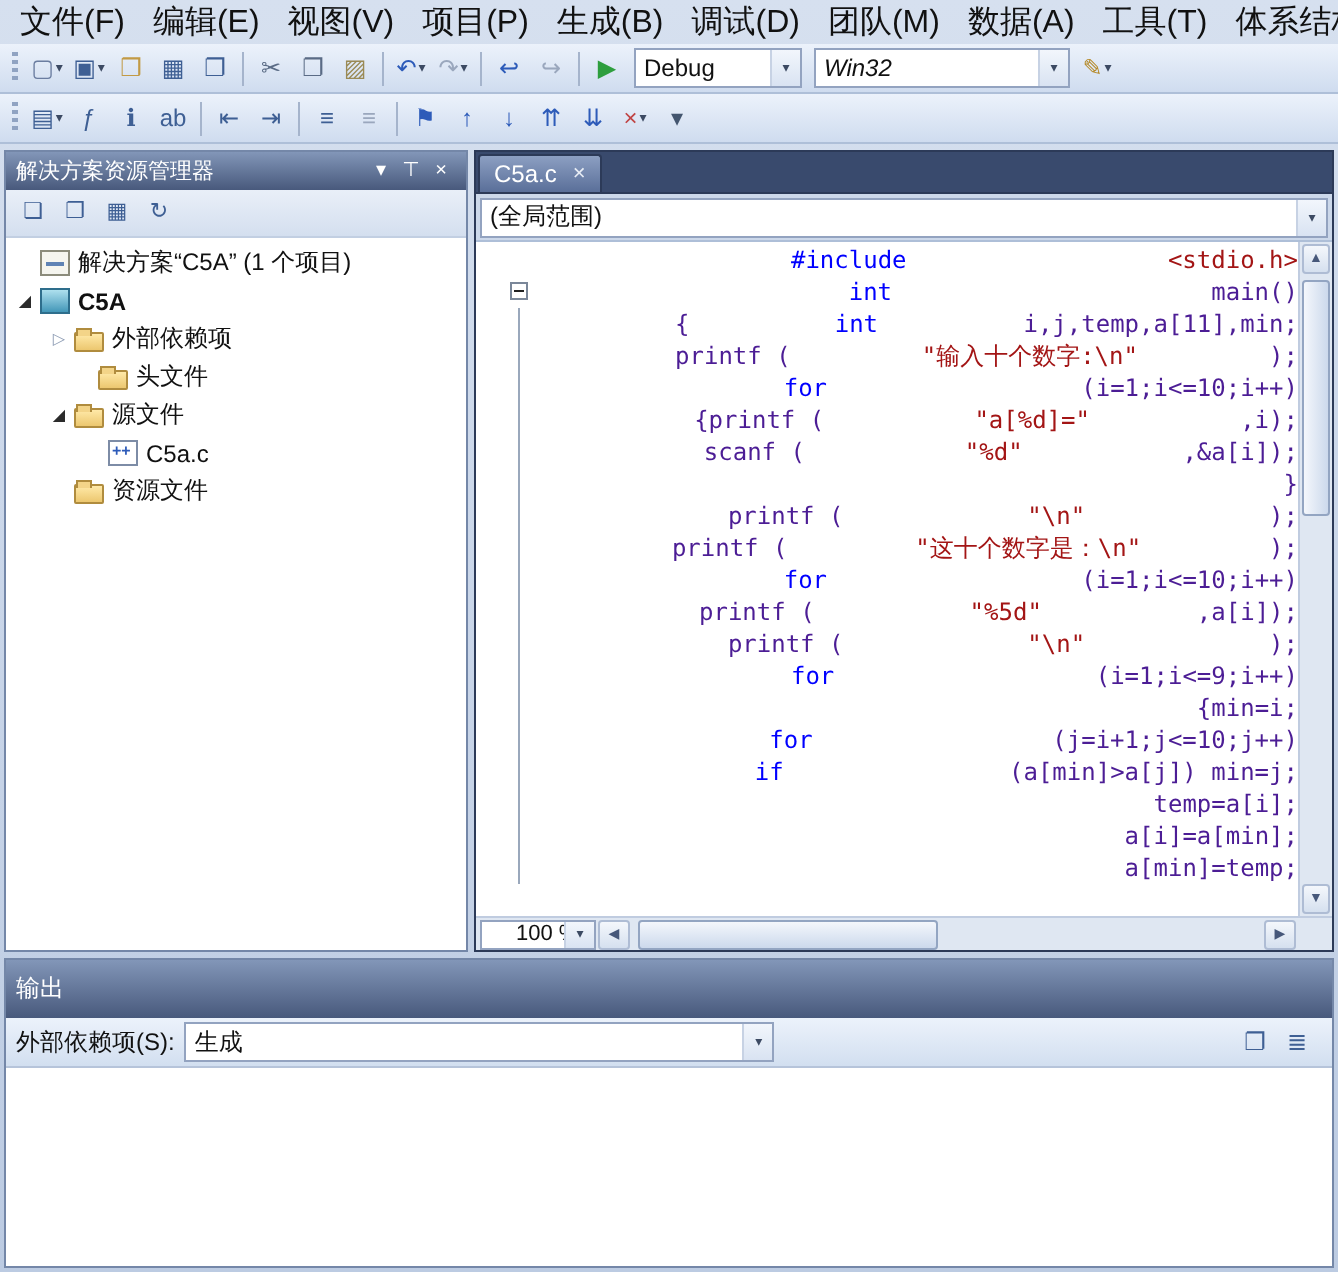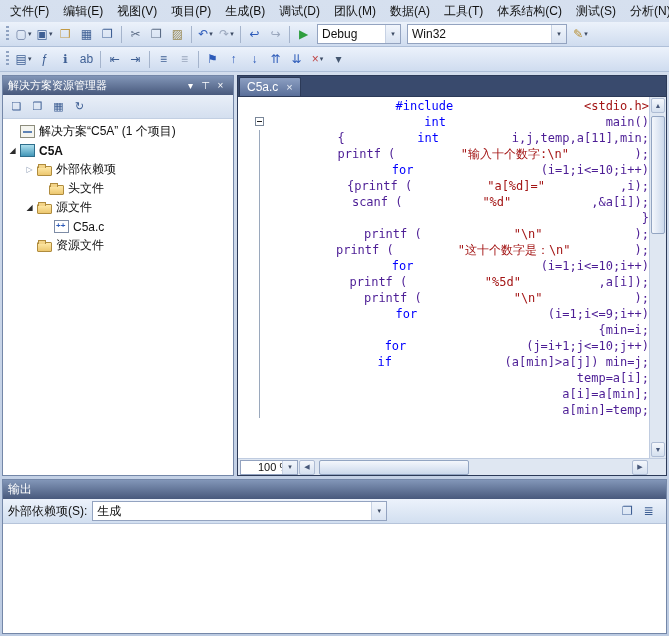--- a/index.html
+++ b/index.html
@@ -1,36 +1,36 @@
 <!DOCTYPE html>
 <html><head>
 <meta charset="utf-8">
 <style>
 *{box-sizing:border-box;margin:0;padding:0;}
 html,body{width:669px;height:636px;overflow:hidden;}
 body{font-family:"Liberation Sans","DejaVu Sans",sans-serif;}
 .vs{width:669px;height:636px;display:flex;flex-direction:column;background:linear-gradient(#d6e0ef,#bccbe2);}
 
 
-.menubar{height:22px;display:flex;align-items:center;padding-left:3px;font-size:12px;color:#111;}
+.menubar{height:22px;display:flex;align-items:center;padding-left:3px;font-size:16px;color:#111;}
 .menu-item{padding:3px 7px;white-space:nowrap;}
 
 
 .toolbar{height:25px;display:flex;align-items:center;padding:0 2px;border-bottom:1px solid #aebfd8;background:linear-gradient(#ecf2fb,#cfdcef);}
 .grip{width:3px;height:16px;margin:0 4px;background-image:repeating-linear-gradient(#90a3c2 0 2px,transparent 2px 4px);}
 .ticons{display:flex;align-items:center;}
 .tbtn{height:21px;min-width:21px;padding:0 2px;display:flex;align-items:center;justify-content:center;border-radius:2px;}
 .tbtn .glyph{font-size:12px;line-height:1;}
 .tbtn .dd{font-size:7px;margin-left:1px;color:#3c4a63;}
 .tsep{width:1px;height:17px;background:#a5b4cc;margin:0 3px;}
 .combo{background:#fff;border:1px solid #93a3c0;height:20px;display:flex;align-items:center;font-size:12px;color:#111;}
 .combo .ctext{flex:1;padding:0 4px;white-space:nowrap;overflow:hidden;}
 .combo .carrow{width:15px;height:100%;display:flex;align-items:center;justify-content:center;font-size:7px;color:#3c4a63;border-left:1px solid #c7d2e4;background:linear-gradient(#f2f6fc,#d9e3f2);}
 .w84{width:84px;margin:0 3px;}
-.w158{width:160px;margin:0 3px;}
+.w158{width:128px;margin:0 3px;font-style:italic;}
 
 
 .main{flex:1;display:flex;padding:3px 2px 0 2px;gap:3px;min-height:0;}
 
 
 .sepanel{width:232px;flex:none;display:flex;flex-direction:column;border:1px solid #7487a8;background:#fff;}
 .panel-hd{height:19px;flex:none;background:linear-gradient(#8296b8,#48597c);display:flex;align-items:center;padding:0 5px;color:#fff;font-size:11px;}
 .panel-title{flex:1;white-space:nowrap;overflow:hidden;}
 .hd-icons .tbtn{min-width:15px;height:15px;padding:0 1px;}
 .hd-icons .glyph{font-size:10px;}
@@ -76,21 +76,21 @@
 .sthumb{position:absolute;top:2px;left:0;right:0;height:118px;background:linear-gradient(90deg,#f4f7fc,#ccd9ec);border:1px solid #93a5c2;border-radius:2px;}
 .ebottom{height:17px;flex:none;display:flex;align-items:center;background:#dfe7f2;border-top:1px solid #c0cce0;}
 .zoom{width:58px;height:15px;margin-left:2px;font-size:11px;}
 .zoom .ctext{padding:0 17px;}
 .htrack{flex:1;position:relative;height:15px;margin:0 1px;}
 .hthumb{position:absolute;left:2px;top:0;bottom:0;width:150px;background:linear-gradient(#f4f7fc,#ccd9ec);border:1px solid #93a5c2;border-radius:2px;}
 .scorner{width:17px;height:15px;flex:none;}
 
 
 .output{height:155px;flex:none;margin:3px 2px 2px 2px;border:1px solid #7487a8;display:flex;flex-direction:column;background:#fff;}
-.out-hd{height:19px;font-size:12px;}
+.out-hd{height:29px;font-size:12px;}
 .out-tb{height:25px;flex:none;background:linear-gradient(#ecf2fb,#d2dff0);border-bottom:1px solid #b6c4da;display:flex;align-items:center;padding:0 5px;font-size:12px;gap:5px;color:#111;}
 .out-label{white-space:nowrap;}
 .out-combo{width:295px;height:20px;}
 .out-tb .ticons{margin-left:auto;margin-right:2px;}
 .out-content{flex:1;background:#fff;}
 </style>
 </head>
 <body>
 
 <div class="vs">
@@ -304,20 +304,26 @@
     </div>
 
     <div class="editor-col">
       <div class="tabstrip">
         <div class="tab">
           <span>C5a.c</span>
           <span class="tab-close">×</span>
         </div>
       </div>
       <div class="editor-body">
+        <div class="navbar">
+          <div class="combo nav-combo">
+            <span class="ctext">(全局范围)</span>
+            <span class="carrow">▾</span>
+          </div>
+        </div>
         <div class="code-wrap">
           <div class="code"><div class="code-line"><span class="fold"></span><span class="tk-k">#include</span><span class="tk-s"> &lt;stdio.h&gt;</span></div><div class="code-line"><span class="fold"><span class="fold-box"></span></span><span class="tk-k">int</span><span class="tk-p"> main()</span></div><div class="code-line"><span class="fold"><span class="fold-line"></span></span><span class="tk-p">{ </span><span class="tk-k">int</span><span class="tk-p"> i,j,temp,a[11],min;</span></div><div class="code-line"><span class="fold"><span class="fold-line"></span></span><span class="tk-p">printf (</span><span class="tk-s">"输入十个数字:\n"</span><span class="tk-p">);</span></div><div class="code-line"><span class="fold"><span class="fold-line"></span></span><span class="tk-k">for</span><span class="tk-p"> (i=1;i&lt;=10;i++)</span></div><div class="code-line"><span class="fold"><span class="fold-line"></span></span><span class="tk-p">{printf (</span><span class="tk-s">"a[%d]="</span><span class="tk-p">,i);</span></div><div class="code-line"><span class="fold"><span class="fold-line"></span></span><span class="tk-p">scanf (</span><span class="tk-s">"%d"</span><span class="tk-p">,&amp;a[i]);</span></div><div class="code-line"><span class="fold"><span class="fold-line"></span></span><span class="tk-p">}</span></div><div class="code-line"><span class="fold"><span class="fold-line"></span></span><span class="tk-p">printf (</span><span class="tk-s">"\n"</span><span class="tk-p">);</span></div><div class="code-line"><span class="fold"><span class="fold-line"></span></span><span class="tk-p">printf (</span><span class="tk-s">"这十个数字是：\n"</span><span class="tk-p">);</span></div><div class="code-line"><span class="fold"><span class="fold-line"></span></span><span class="tk-k">for</span><span class="tk-p"> (i=1;i&lt;=10;i++)</span></div><div class="code-line"><span class="fold"><span class="fold-line"></span></span><span class="tk-p">printf (</span><span class="tk-s">"%5d"</span><span class="tk-p">,a[i]);</span></div><div class="code-line"><span class="fold"><span class="fold-line"></span></span><span class="tk-p">printf (</span><span class="tk-s">"\n"</span><span class="tk-p">);</span></div><div class="code-line"><span class="fold"><span class="fold-line"></span></span><span class="tk-k">for</span><span class="tk-p"> (i=1;i&lt;=9;i++)</span></div><div class="code-line"><span class="fold"><span class="fold-line"></span></span><span class="tk-p">{min=i;</span></div><div class="code-line"><span class="fold"><span class="fold-line"></span></span><span class="tk-k">for</span><span class="tk-p"> (j=i+1;j&lt;=10;j++)</span></div><div class="code-line"><span class="fold"><span class="fold-line"></span></span><span class="tk-k">if</span><span class="tk-p"> (a[min]&gt;a[j]) min=j;</span></div><div class="code-line"><span class="fold"><span class="fold-line"></span></span><span class="tk-p">temp=a[i];</span></div><div class="code-line"><span class="fold"><span class="fold-line"></span></span><span class="tk-p">a[i]=a[min];</span></div><div class="code-line"><span class="fold"><span class="fold-line"></span></span><span class="tk-p">a[min]=temp;</span></div></div>
           <div class="vscroll">
             <div class="sarrow">▲</div>
             <div class="strack">
               <div class="sthumb"></div>
             </div>
             <div class="sarrow">▼</div>
           </div>
         </div>

